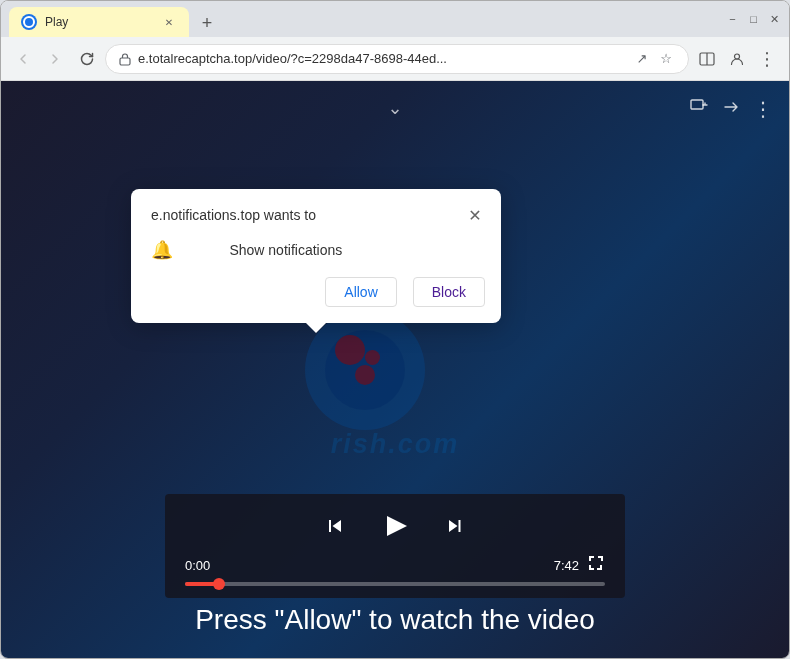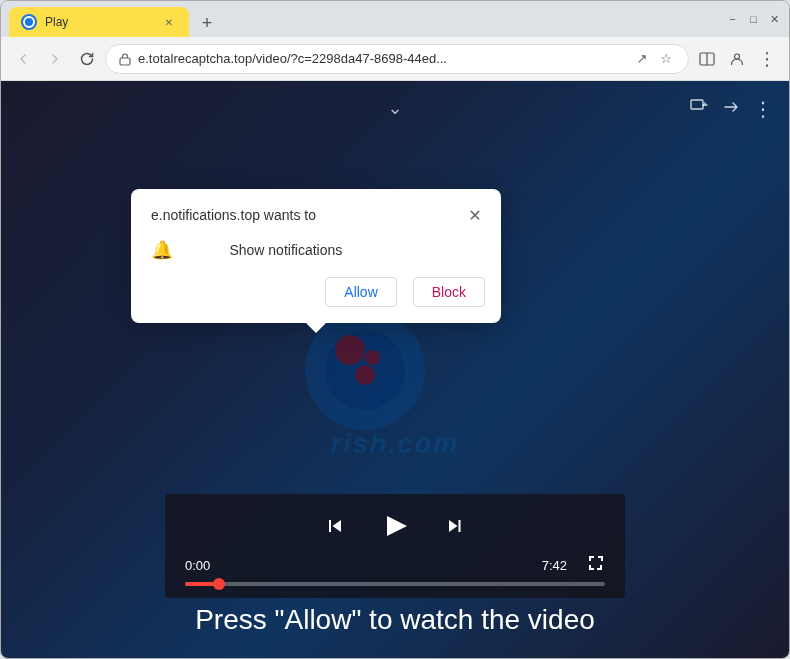--- a/index.html
+++ b/index.html
@@ -36,21 +36,21 @@
     }
 
     .tab-strip {
       display: flex;
       align-items: flex-end;
       height: 100%;
       flex: 1;
     }
 
     .tab-active {
-      background: #fde047;
+      background: #fef9c3;
       border-radius: 8px 8px 0 0;
       height: 30px;
       display: flex;
       align-items: center;
       padding: 0 12px;
       gap: 8px;
       min-width: 180px;
       max-width: 240px;
     }
 
@@ -325,21 +325,20 @@
 
     .ctrl-btn.play-btn {
       font-size: 28px;
     }
 
     .player-time-row {
       display: flex;
       align-items: center;
       justify-content: space-between;
       margin-bottom: 6px;
-      gap: 12px;
     }
 
     .time-text {
       font-size: 13px;
       color: white;
     }
 
     .fullscreen-btn {
       color: white;
       font-size: 16px;
@@ -480,21 +479,21 @@
       border: 1px solid #ddd;
       background: transparent;
     }
 
     .popup-btn-allow {
       color: #1a73e8;
       border-color: #ddd;
     }
 
     .popup-btn-block {
-      color: #be185d;
+      color: #4c1d95;
       border-color: #ddd;
     }
 
     
     .popup-arrow {
       position: absolute;
       bottom: -10px;
       left: 50%;
       transform: translateX(-50%);
       width: 0;

